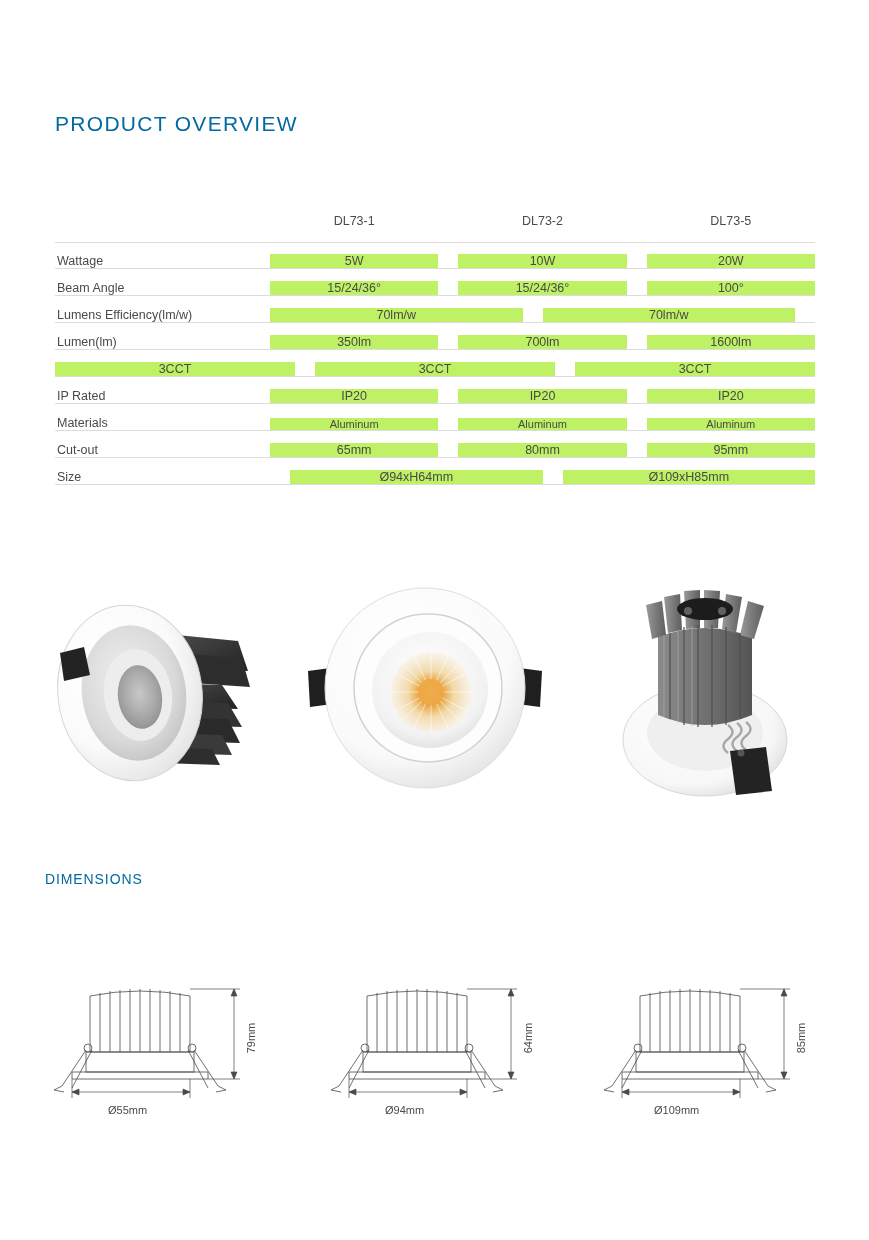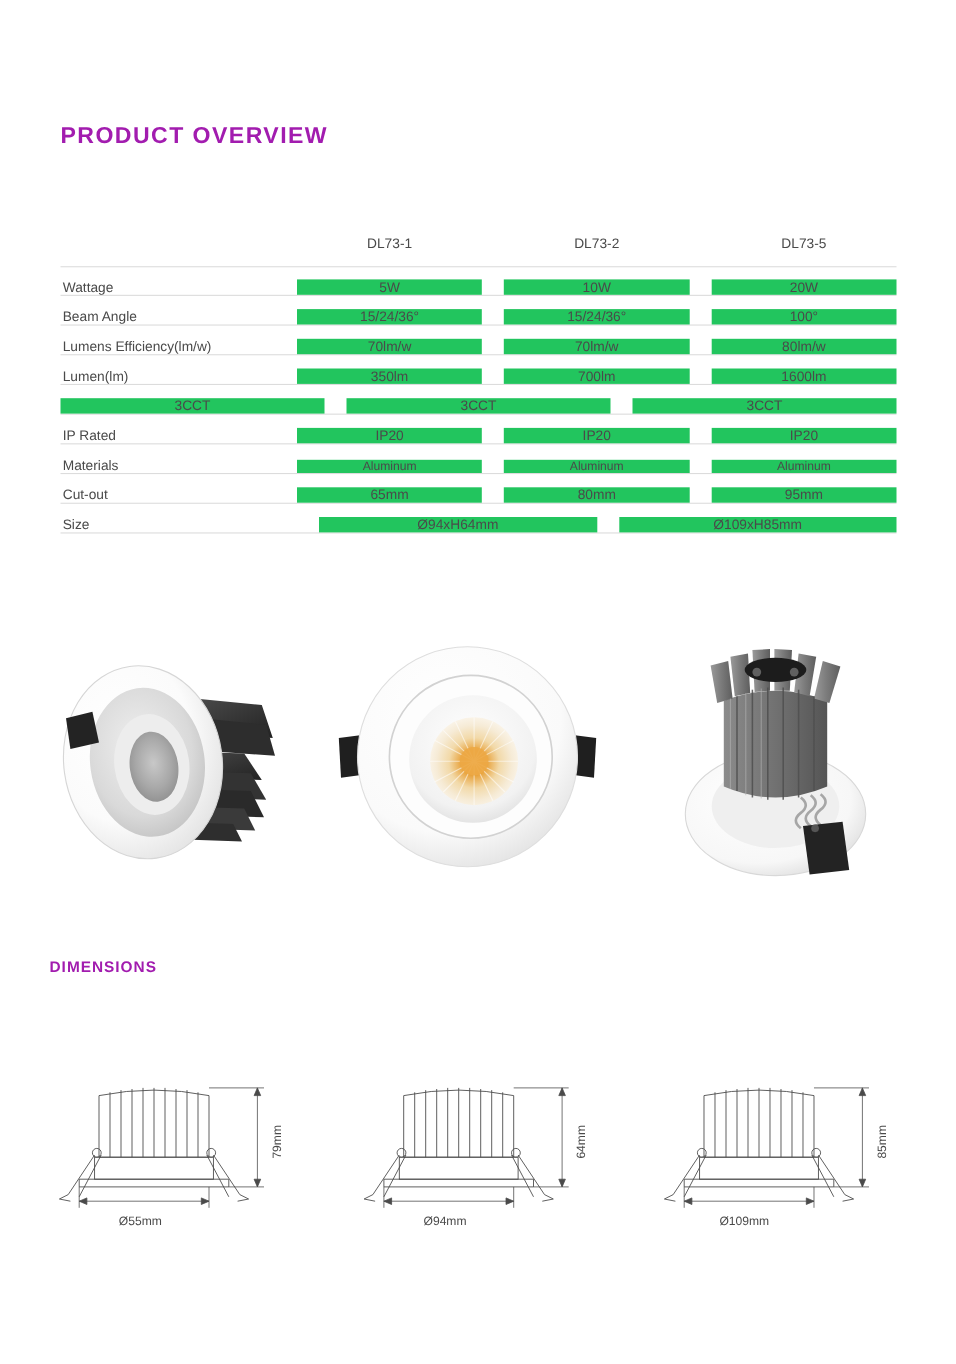--- a/index.html
+++ b/index.html
@@ -12,22 +12,22 @@
     color: #4a4a4a;
     position: relative;
     overflow: hidden;
   }
 
   .page { position: relative; width: 869px; height: 1240px; }
 
   
   .section-title {
     position: absolute;
-    font-weight: bold;
-    color: #a21caf;
+    font-weight: normal;
+    color: #0369a1;
     letter-spacing: 1.1px;
   }
   #overview-title {
     left: 55px; top: 112px;
     font-size: 21px;
     letter-spacing: 1.3px;
   }
   #dimensions-title {
     left: 45px; top: 871px;
     font-size: 14px;
@@ -68,21 +68,21 @@
   .spec-row .label-cell {
     width: 215px;
     display: flex;
     align-items: center;
     font-size: 12.5px;
     color: #4a4a4a;
     padding-left: 2px;
   }
   .spec-row .val-cell {
     flex: 1;
-    background: #22c55e;
+    background: #bef264;
     display: flex;
     align-items: center;
     justify-content: center;
     font-size: 12.5px;
     color: #4a4a4a;
   }
   .spec-row .val-cell.small { font-size: 11px; margin-top: 12px; }
   .spec-row .gap-cell { width: 20px; background: #ffffff; }
 
   
@@ -158,21 +158,20 @@
         <div class="gap-cell"></div>
         <div class="val-cell">100°</div>
       </div>
 
       <div class="spec-row">
         <div class="label-cell">Lumens Efficiency(lm/w)</div>
         <div class="val-cell">70lm/w</div>
         <div class="gap-cell"></div>
         <div class="val-cell">70lm/w</div>
         <div class="gap-cell"></div>
-        <div class="val-cell">80lm/w</div>
       </div>
 
       <div class="spec-row">
         <div class="label-cell">Lumen(lm)</div>
         <div class="val-cell">350lm</div>
         <div class="gap-cell"></div>
         <div class="val-cell">700lm</div>
         <div class="gap-cell"></div>
         <div class="val-cell">1600lm</div>
       </div>

